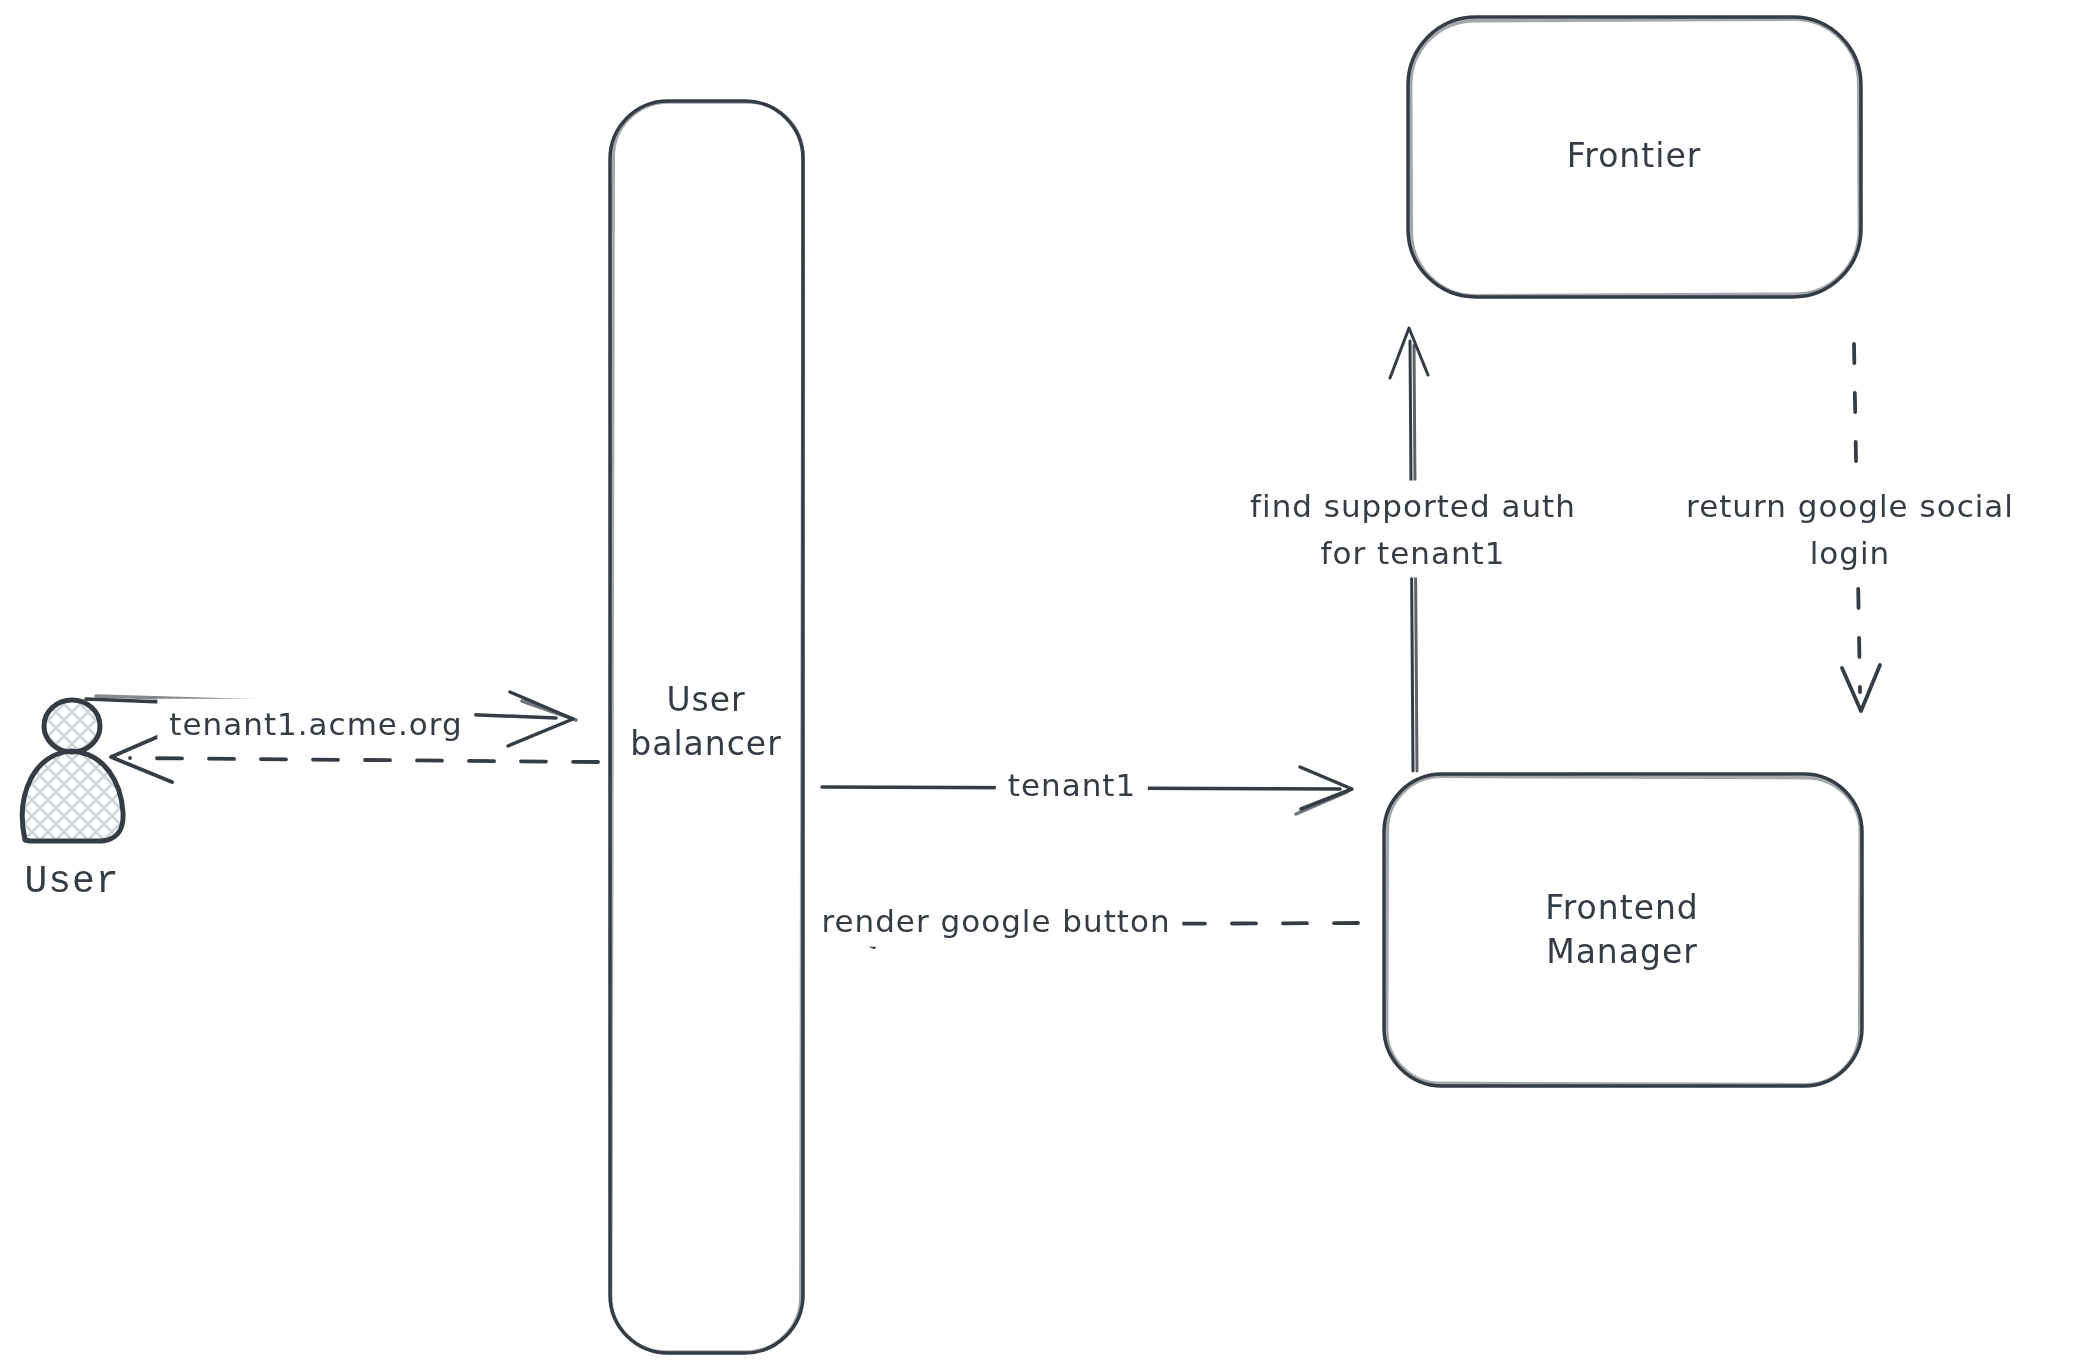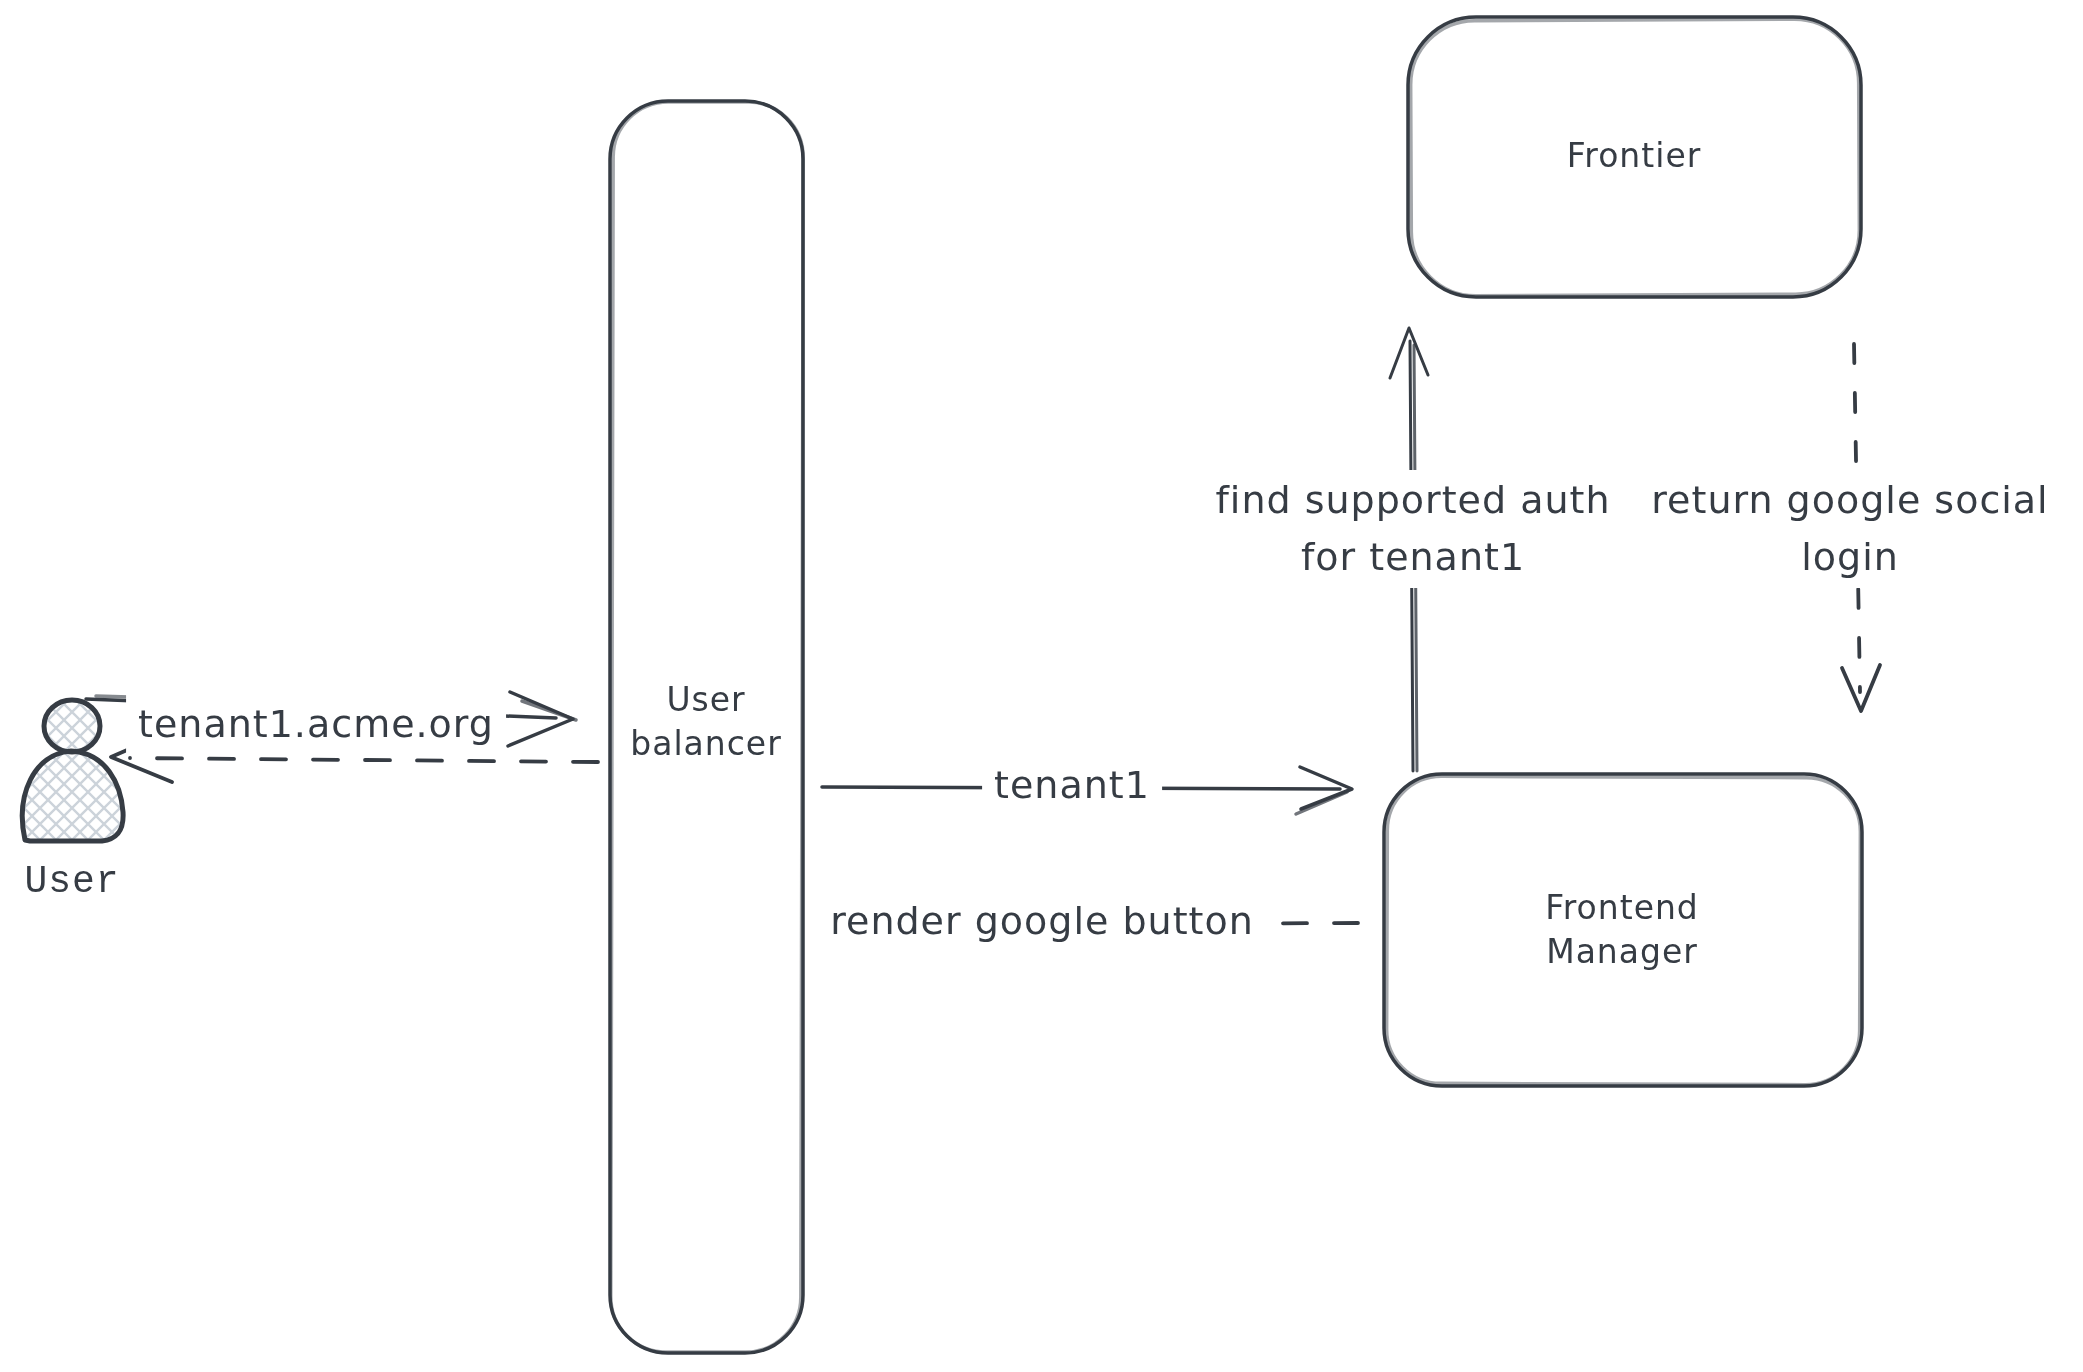--- a/index.html
+++ b/index.html
@@ -8,21 +8,21 @@
     --bg:#ffffff;
   }
   html,body{margin:0;padding:0;background:var(--bg);}
   body{width:2083px;height:1372px;position:relative;overflow:hidden;
        font-family:"DejaVu Sans", sans-serif;color:var(--ink);}
   #canvas{position:absolute;left:0;top:0;width:2083px;height:1372px;}
   svg{position:absolute;left:0;top:0;}
   .lbl{position:absolute;transform:translate(-50%,-50%);white-space:nowrap;
        text-align:center;color:var(--ink);letter-spacing:1px;}
   .node-lbl{font-size:33px;line-height:1.32;background:transparent;}
-  .edge-lbl{font-size:38px;line-height:1.5;background:var(--bg);padding:2px 12px;}
+  .edge-lbl{font-size:31px;line-height:1.5;background:var(--bg);padding:2px 12px;}
   .user-lbl{font-size:38px;font-family:Liberation Mono, monospace;}
 </style>
 </head>
 <body>
 
 <div id="canvas">
 
   <svg width="2083" height="1372" viewBox="0 0 2083 1372">
     <defs>
       <pattern id="crosshatch" width="16" height="16" patternUnits="userSpaceOnUse">
@@ -96,21 +96,21 @@
 
   <div class="lbl node-lbl" style="left:1622px;top:930px;">
     <div>Frontend</div>
     <div>Manager</div>
   </div>
 
   <div class="lbl edge-lbl" style="left:316px;top:710px;margin-top:14px;">tenant1.acme.org</div>
 
   <div class="lbl edge-lbl" style="left:1072px;top:785px;">tenant1</div>
 
-  <div class="lbl edge-lbl" style="left:1042px;top:921px;">render google button</div>
+  <div class="lbl edge-lbl" style="left:996px;top:921px;">render google button</div>
 
   <div class="lbl edge-lbl" style="left:1413px;top:529px;">
     <div>find supported auth</div>
     <div>for tenant1</div>
   </div>
 
   <div class="lbl edge-lbl" style="left:1850px;top:529px;">
     <div>return google social</div>
     <div>login</div>
   </div>

